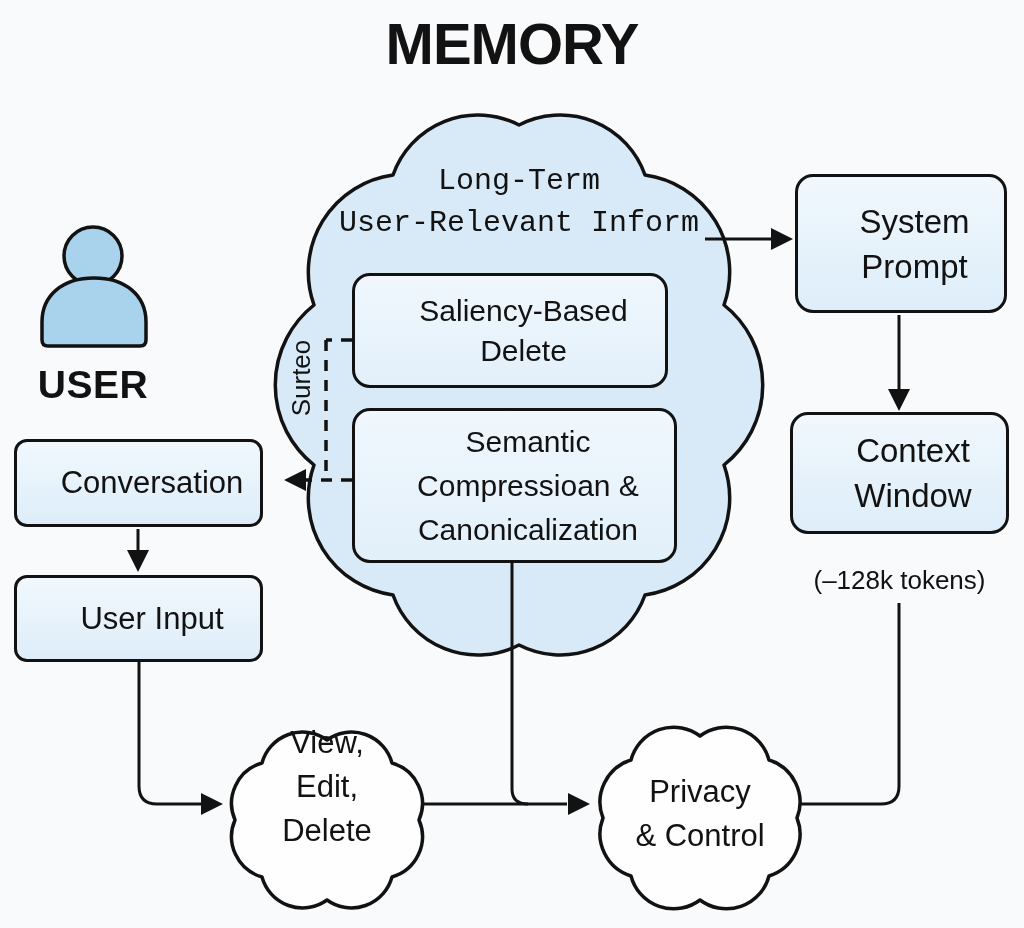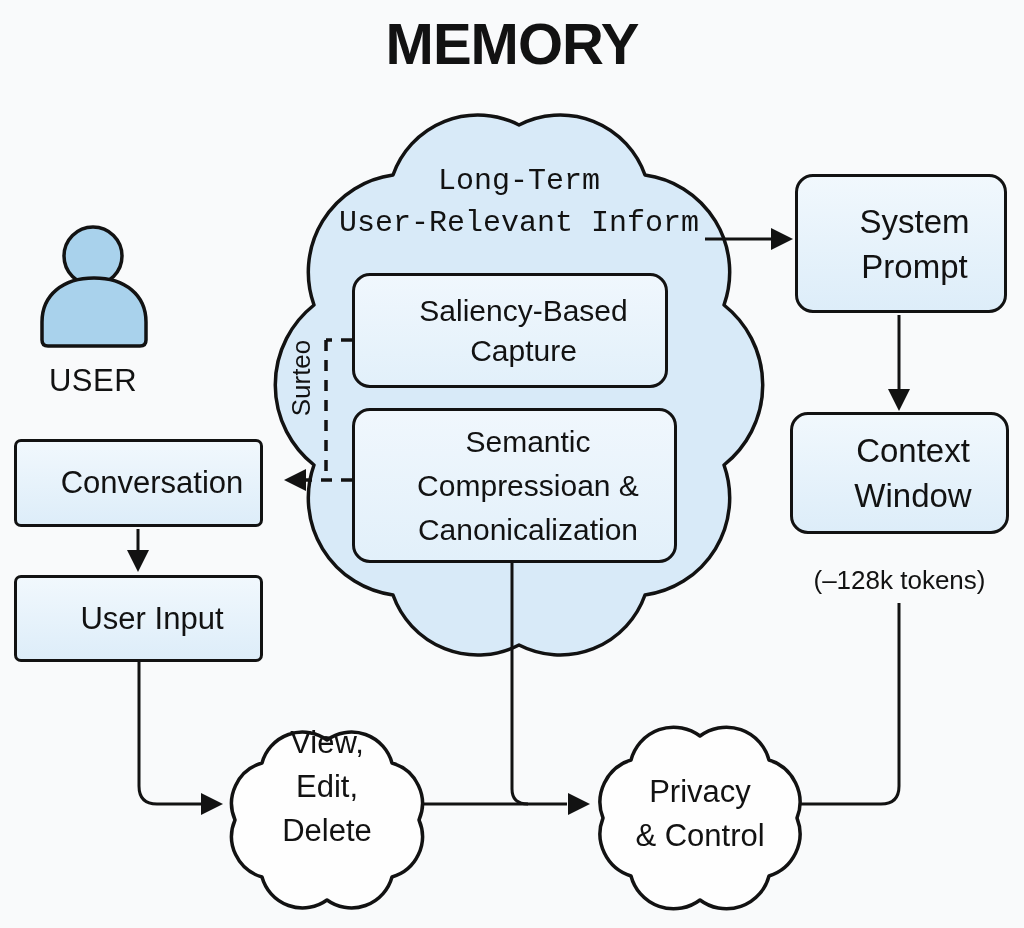--- a/index.html
+++ b/index.html
@@ -17,39 +17,39 @@
     left:0;top:8px;width:1024px;height:70px;
     font-size:58px;font-weight:800;letter-spacing:-1px;
     display:flex;align-items:center;justify-content:center;
   }
   .node-box{
     border:3px solid #121212;
     background:linear-gradient(180deg,#F1F8FD 0%,#DDEDF9 100%);
     box-sizing:border-box;
   }
   .r18{border-radius:18px;}
-  .r14{border-radius:7px;}
+  .r14{border-radius:13px;}
   .cloud-inner-box{background:linear-gradient(180deg,#F0F7FD 0%,#E2F0FA 100%);}
   .cloud-title{
     left:319px;top:160px;width:400px;
     font-size:30px;line-height:42px;text-align:center;font-weight:500;font-family:Liberation Mono, monospace;
   }
   .side-label{
     left:222px;top:362px;width:160px;height:32px;
     font-size:26px;text-align:center;
     transform:rotate(-90deg);
   }
   .saliency{left:352px;top:273px;width:316px;height:115px;font-size:30px;line-height:40px;}
   .semantic{left:352px;top:408px;width:325px;height:155px;font-size:30px;line-height:44px;}
   .system-prompt{left:795px;top:174px;width:212px;height:139px;font-size:33px;line-height:45px;}
   .context-window{left:790px;top:412px;width:219px;height:122px;font-size:33px;line-height:45px;}
   .context-note{left:775px;top:565px;width:249px;font-size:26px;text-align:center;}
   .conversation{left:14px;top:439px;width:249px;height:88px;font-size:31px;}
   .user-input{left:14px;top:575px;width:249px;height:87px;font-size:31px;}
-  .user-label{left:18px;top:363px;width:150px;font-size:31px;font-weight:normal;text-align:center;letter-spacing:0.5px;}
+  .user-label{left:18px;top:363px;width:150px;font-size:39px;font-weight:bold;text-align:center;letter-spacing:0.5px;}
   .view-cloud-label{left:247px;top:721px;width:160px;font-size:31px;line-height:44px;text-align:center;}
   .privacy-cloud-label{left:600px;top:770px;width:200px;font-size:31px;line-height:44px;text-align:center;}
 </style>
 </head>
 <body>
 
 <svg id="diagram-svg" width="1024" height="928" viewBox="0 0 1024 928">
 
   <path d="M 519 125
        A 90 90 0 0 1 645 175
@@ -118,21 +118,21 @@
 <div class="overlay page-title">MEMORY</div>
 
 <div class="overlay user-label">USER</div>
 
 <div class="overlay cloud-title ml">Long-Term
 User-Relevant Inform</div>
 
 <div class="overlay side-label">Surteo</div>
 
 <div class="overlay node-box cloud-inner-box r18 ctr ml saliency">Saliency-Based
-Capture</div>
+Delete</div>
 
 <div class="overlay node-box cloud-inner-box r18 ctr ml semantic">Semantic
 Compressioan &amp;
 Canonicalization</div>
 
 <div class="overlay node-box r18 ctr ml system-prompt">System
 Prompt</div>
 
 <div class="overlay node-box r18 ctr ml context-window">Context
 Window</div>

